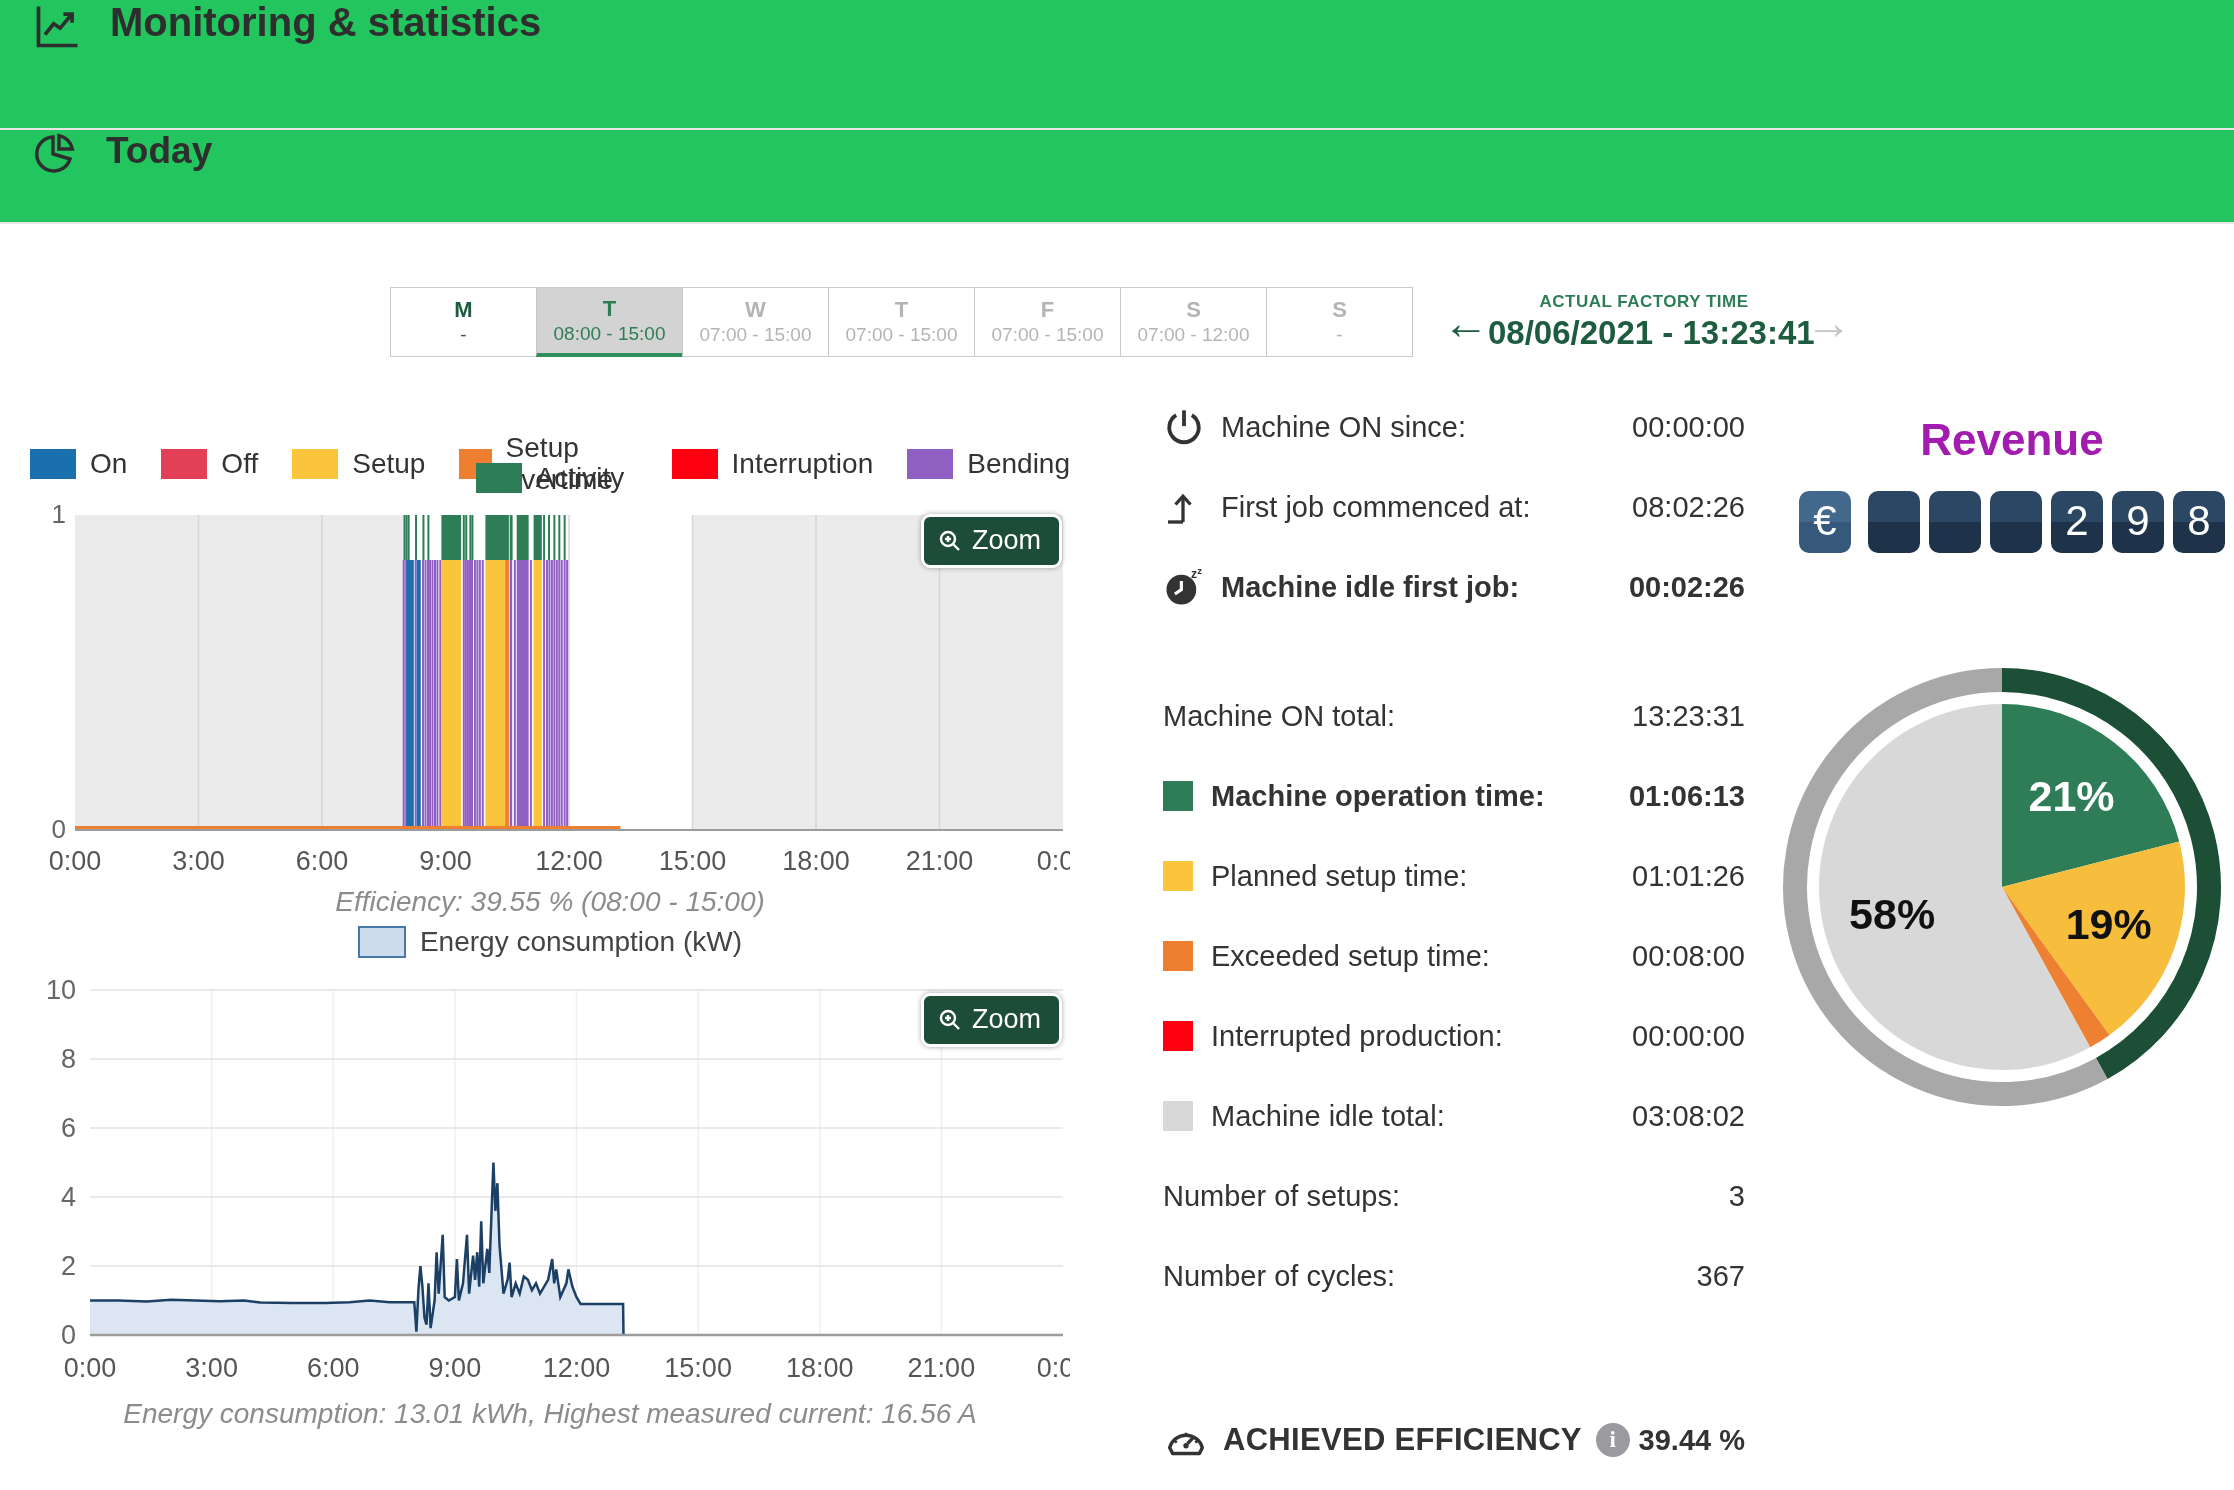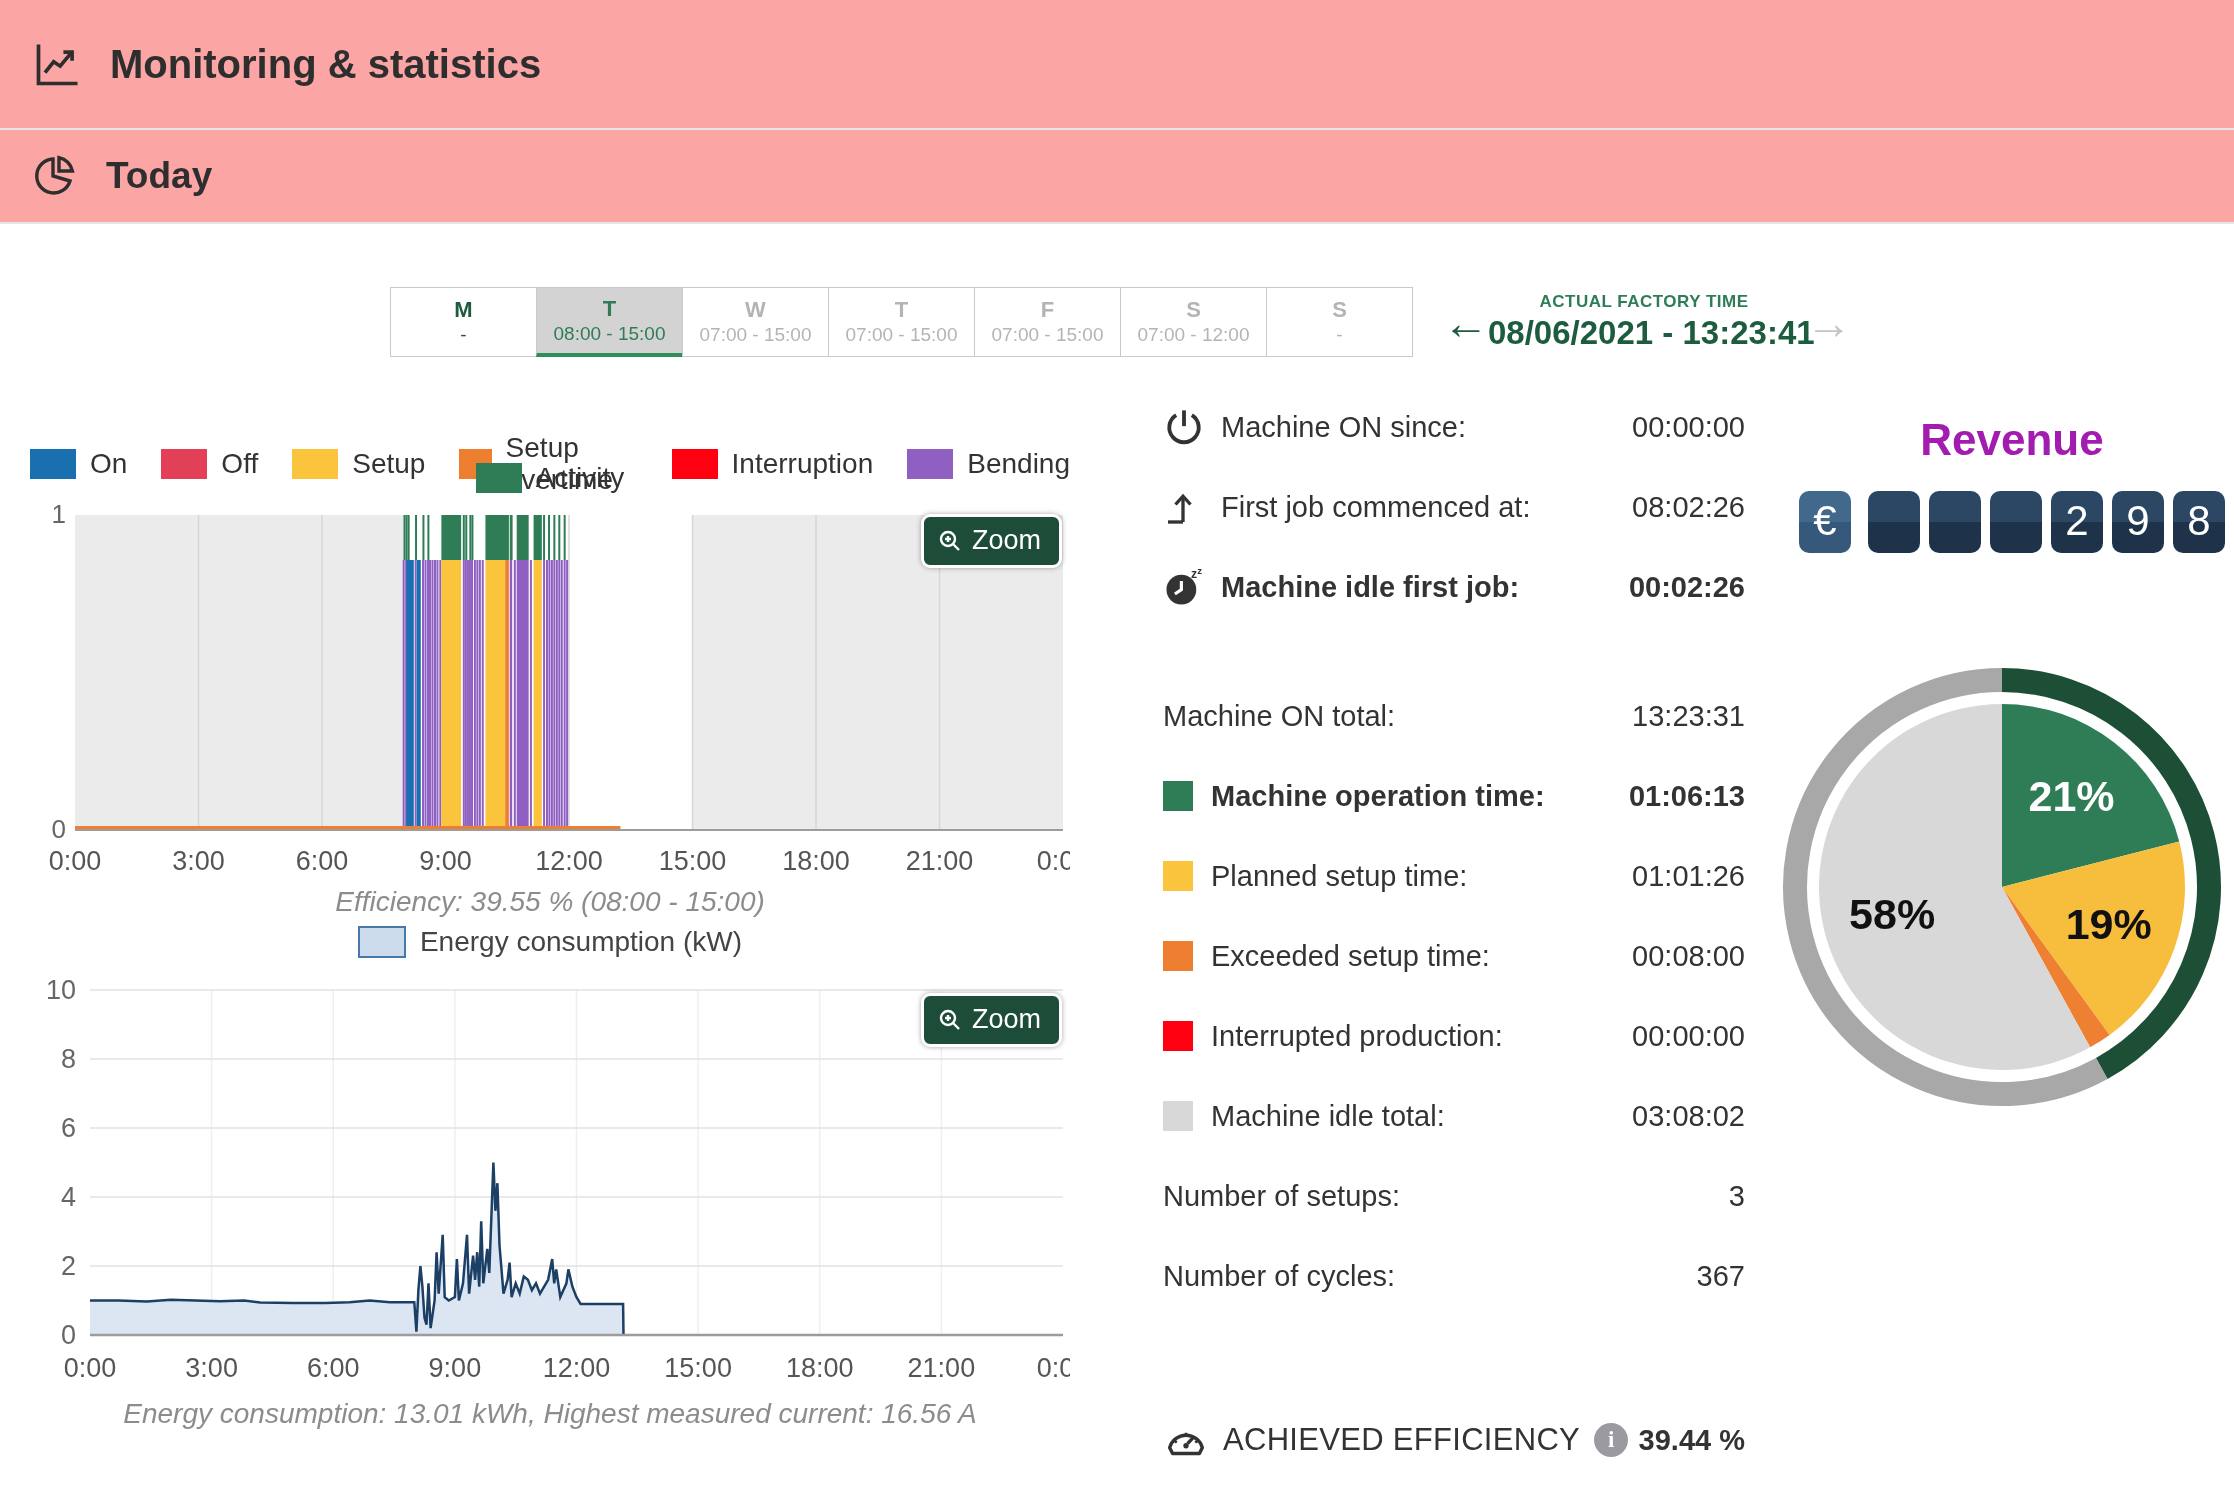--- a/index.html
+++ b/index.html
@@ -1,20 +1,20 @@
 <!DOCTYPE html>
 <html><head>
 <meta charset="utf-8">
 <style>
   html,body{margin:0;padding:0;background:#fff;}
   #page{position:relative;width:2234px;height:1490px;background:#fff;
         font-family:"Liberation Sans", sans-serif;color:#333;overflow:hidden;}
 
   
-  .hdr{position:absolute;left:0;width:100%;display:flex;align-items:center;border-bottom:2px solid #e6e6e6;background:#fca5a5;}
+  .hdr{position:absolute;left:0;width:100%;display:flex;align-items:flex-start;border-bottom:2px solid #e6e6e6;background:#22c55e;}
   #hdr1{top:0;height:128px;}
   #hdr2{top:130px;height:92px;}
   .hdr .ico{margin-left:32px;flex:0 0 auto;display:flex;}
   .hdr .ttl{margin-left:26px;font-weight:bold;color:#2e2e2e;}
   #hdr1 .ttl{font-size:40px;}
   #hdr2 .ttl{font-size:37px;}
 
   
   #tabs{position:absolute;left:390px;top:287px;display:flex;}
   .tab{width:147px;height:70px;border:1px solid #c9c9c9;margin-left:-1px;background:#fff;
@@ -61,21 +61,21 @@
   
   #stats{position:absolute;left:1150px;top:403px;width:595px;display:flex;flex-direction:column;}
   .srow{display:flex;align-items:center;height:48px;margin-bottom:32px;font-size:29px;color:#333;margin-left:13px;}
   .srow .mark{flex:0 0 58px;display:flex;align-items:center;}
   .srow .sw{width:30px;height:30px;flex:0 0 30px;margin-right:18px;}
   .srow .lbl{white-space:nowrap;}
   .srow .val{margin-left:auto;white-space:nowrap;}
   .srow.bold .lbl,.srow.bold .val{font-weight:bold;}
   .srow.gap{margin-top:49px;}
   #eff-row{margin-top:84px;}
-  #eff-row .lbl{font-weight:normal;font-size:31px;letter-spacing:.3px;}
+  #eff-row .lbl{font-weight:bold;font-size:31px;letter-spacing:.3px;}
   #eff-row .val{font-weight:bold;}
   #eff-row .mark{flex:0 0 60px;}
   .info-ico{width:34px;height:34px;border-radius:50%;background:#9a9aa0;color:#fff;display:inline-flex;align-items:center;justify-content:center;
             font-size:23px;font-weight:bold;margin-left:14px;font-family:"Liberation Serif",serif;}
 
   
   #revenue{position:absolute;left:1790px;top:415px;width:444px;text-align:center;}
   #revenue .ttl{font-size:44px;font-weight:bold;color:#a21caf;}
   #tiles{margin-top:26px;display:flex;justify-content:center;align-items:center;}
   .tile{width:52px;height:62px;border-radius:10px;margin-left:9px;color:#fff;font-size:42px;line-height:60px;text-align:center;

